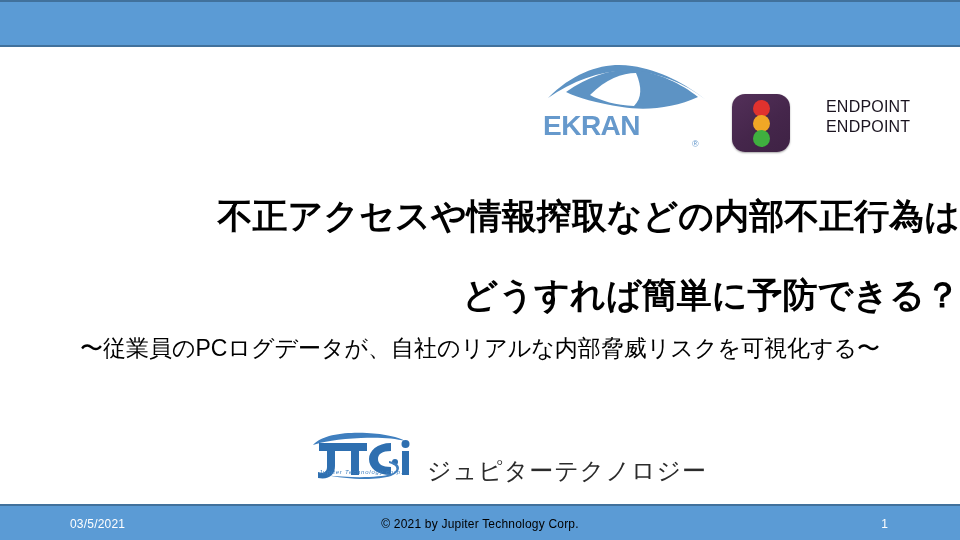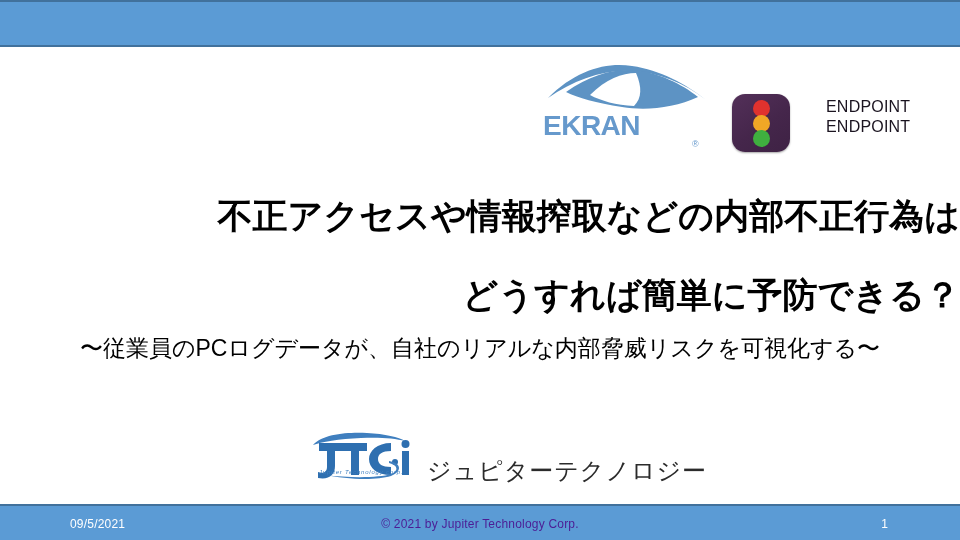--- a/index.html
+++ b/index.html
@@ -57,21 +57,21 @@
     letter-spacing: 0.2px;
     white-space: nowrap;
   }
   .footer-copy {
     position: absolute;
     left: 0;
     right: 0;
     top: 11px;
     text-align: center;
     font-size: 12px;
-    color: #4c1d95;
+    color: #000000;
     letter-spacing: 0.2px;
     white-space: nowrap;
   }
   .footer-page {
     position: absolute;
     right: 72px;
     top: 11px;
     font-size: 12px;
     color: #ffffff;
     white-space: nowrap;
@@ -280,18 +280,18 @@
       <circle cx="90" cy="31" r="3" fill="#2E6FB0"></circle>
       <path d="M97 20 L 104 20 L 104 44 L 97 44 Z" fill="#2E6FB0"></path>
       <circle cx="100.5" cy="13" r="4" fill="#2E6FB0"></circle>
       <path d="M84 30 C 96 32, 98 40, 86 45 C 70 50, 40 48, 20 44 C 44 47, 74 47, 86 43 C 94 40, 93 34, 84 32 Z" fill="#3F7FBF"></path>
     </svg>
     <div class="jtc-sub">Jupiter Technology corp.</div>
     <div class="jtc-kana">ジュピターテクノロジー</div>
   </div>
 
   <div class="bottom-band">
-    <div class="footer-date">09/5/2021</div>
+    <div class="footer-date">03/5/2021</div>
     <div class="footer-copy">© 2021 by Jupiter Technology Corp.</div>
     <div class="footer-page">1</div>
   </div>
 
 </div>
 
 </body></html>

